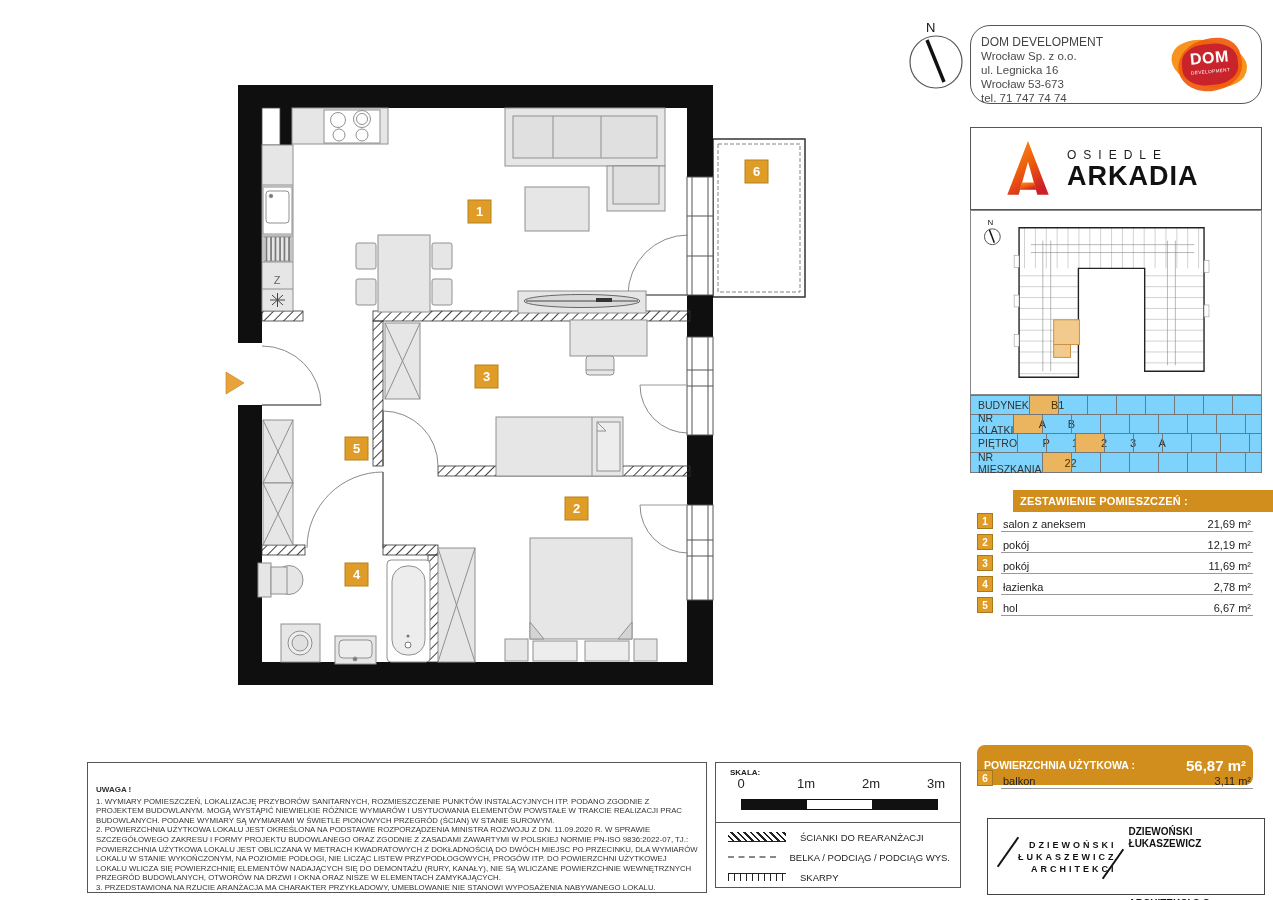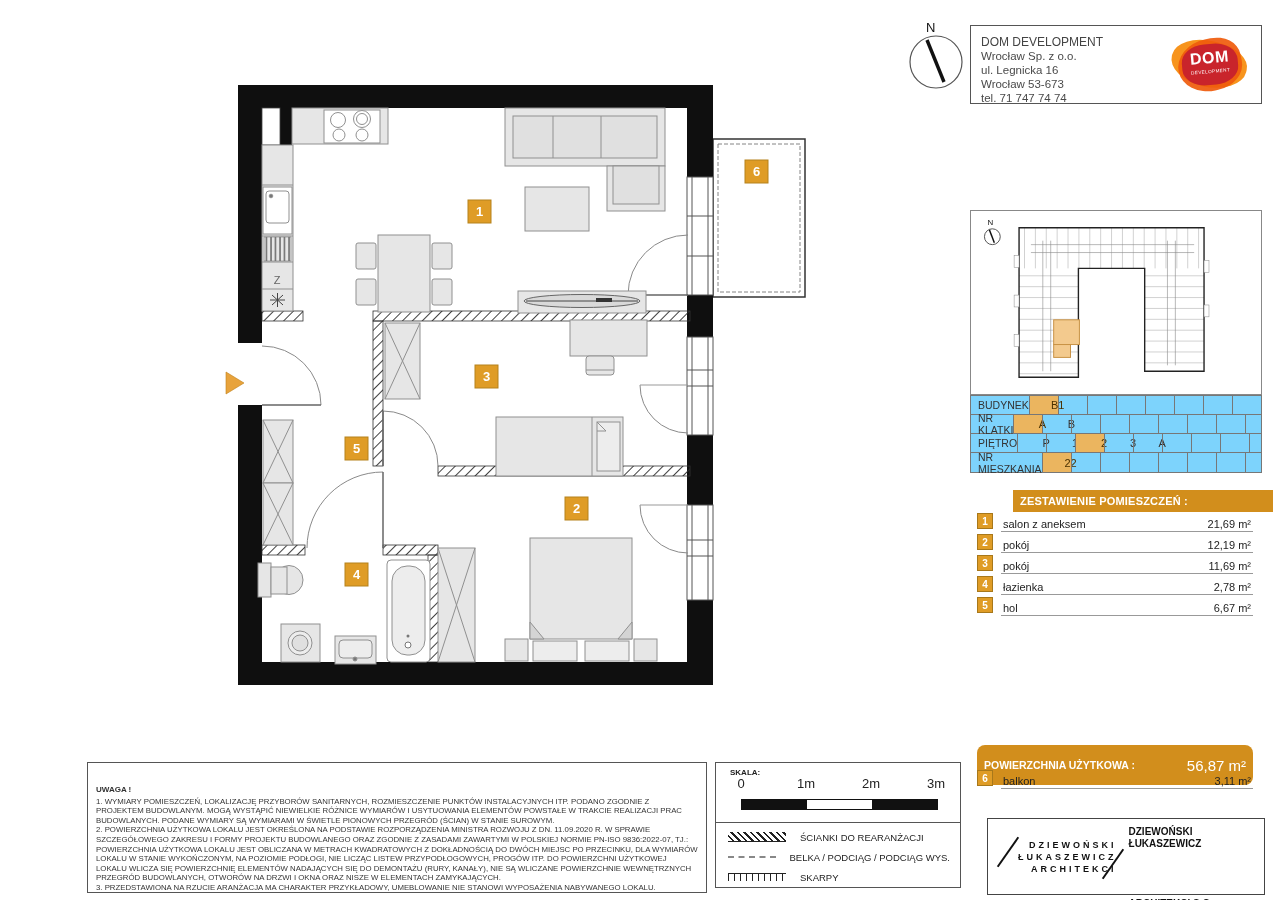--- a/index.html
+++ b/index.html
@@ -3,21 +3,21 @@
 <meta charset="utf-8">
 <style>
   html,body{margin:0;padding:0;background:#fff;}
   #sheet{position:relative;width:1273px;height:900px;background:#fff;overflow:hidden;
          font-family:"Liberation Sans",sans-serif;color:#222;}
   .abs{position:absolute;}
   .box{position:absolute;border:1px solid #555;background:#fff;box-sizing:border-box;}
 
   
   #dev-box{left:970px;top:25px;width:292px;height:79px;padding:9px 10px;font-size:11.5px;
-           line-height:14px;color:#4a4a4a;}
+           line-height:14px;color:#4a4a4a;border-radius:20px;}
   #dev-box .dev-name{font-size:12px;color:#444;}
   .dom-logo{position:absolute;right:12px;top:10px;width:80px;height:58px;}
   .blob1{position:absolute;inset:5px 2px 7px 2px;background:#F7941D;border-radius:52% 45% 55% 50%;transform:rotate(14deg);}
   .blob2{position:absolute;inset:3px 7px 3px 9px;background:#EF5B0C;border-radius:55% 45% 50% 55%;transform:rotate(-12deg);opacity:.92;}
   .blob3{position:absolute;inset:8px 11px 9px 13px;background:#C9242B;border-radius:42%;transform:rotate(-5deg);
          display:flex;flex-direction:column;align-items:center;justify-content:center;}
   .dom-word{color:#fff;font-weight:bold;font-size:16px;letter-spacing:.5px;line-height:14px;}
   .dom-sub{color:#fff;font-size:4.6px;letter-spacing:.4px;}
 
   #arkadia-box{left:970px;top:127px;width:292px;height:83px;display:flex;align-items:center;padding-left:32px;}
@@ -32,21 +32,21 @@
   .ut-row:last-child{border-bottom:none;}
   .ut-label{width:130px;padding-left:7px;font-size:10.5px;color:#333;display:flex;align-items:center;box-sizing:border-box;}
   .ut-cell{width:18px;border-left:1px solid #777;font-size:11px;color:#333;display:flex;align-items:center;justify-content:center;box-sizing:border-box;padding-left:28px;}
   .ut-cell.hl{background:#EBB55F;color:#4a3000;}
 
   .orange-bar{position:absolute;left:977px;width:276px;background:#D28E1C;color:#fff;display:flex;
               align-items:center;justify-content:space-between;box-sizing:border-box;padding:0 7px;}
   #rooms-header{top:490px;height:22px;font-size:11px;font-weight:bold;letter-spacing:.2px;margin-left:36px;}
   #total-bar{top:745px;height:40px;border-radius:8px;}
   #total-bar .t-label{font-size:10.5px;font-weight:bold;}
-  #total-bar .t-value{font-size:15px;font-weight:normal;}
+  #total-bar .t-value{font-size:15px;font-weight:bold;}
 
   .room-row{position:absolute;left:977px;width:276px;height:21px;display:flex;align-items:flex-start;}
   .mini-badge{width:16px;height:16px;margin-top:1px;background:#DF9C26;border:1px solid #a8781a;color:#fff;
               font-size:10px;font-weight:bold;display:flex;align-items:center;justify-content:center;box-sizing:border-box;}
   .room-content{flex:1;margin-left:8px;display:flex;justify-content:space-between;align-items:flex-end;
                 border-bottom:1px solid #999;height:18px;padding:0 2px 1px 2px;}
   .room-name{font-size:11px;color:#222;}
   .room-area{font-size:11px;color:#222;}
 
   #arch-box{left:987px;top:818px;width:276px;height:75px;border:1px solid #444;display:flex;align-items:center;}
@@ -325,20 +325,37 @@
     <div class="dom-logo">
       <div class="blob1"></div>
         <div class="blob2"></div>
       <div class="blob3">
         <span class="dom-word">DOM</span>
         <span class="dom-sub">DEVELOPMENT</span>
       </div>
     </div>
   </div>
 
+  <div id="arkadia-box" class="box">
+    <svg width="50" height="60" viewBox="0 0 48 58">
+      <defs>
+        <linearGradient id="fg" x1="0" y1="0" x2="0.6" y2="1">
+          <stop offset="0" stop-color="#F7941D"></stop>
+            <stop offset="0.55" stop-color="#EF5B0C"></stop>
+            <stop offset="1" stop-color="#CE2127"></stop>
+        </linearGradient>
+      </defs>
+      <polygon points="24,2 44,54 33,54 24,22 15,54 4,54" fill="url(#fg)"></polygon>
+      <polygon points="18,42 30,42 32,49 16,49" fill="url(#fg)"></polygon>
+    </svg>
+    <div class="ark-text">
+      <div class="ark-prefix">OSIEDLE</div>
+      <div class="ark-name">ARKADIA</div>
+    </div>
+  </div>
 
   <div id="siteplan-box" class="box">
     <svg width="290" height="183" viewBox="970 210 292 185">
       <defs>
         <pattern id="pv" width="11" height="11" patternUnits="userSpaceOnUse">
           <line x1="0.5" y1="0" x2="0.5" y2="11" stroke="#bdbdbd" stroke-width="0.7"></line>
         </pattern>
         <pattern id="ph" width="11" height="11" patternUnits="userSpaceOnUse">
           <line x1="0" y1="0.5" x2="11" y2="0.5" stroke="#bdbdbd" stroke-width="0.7"></line>
         </pattern>

